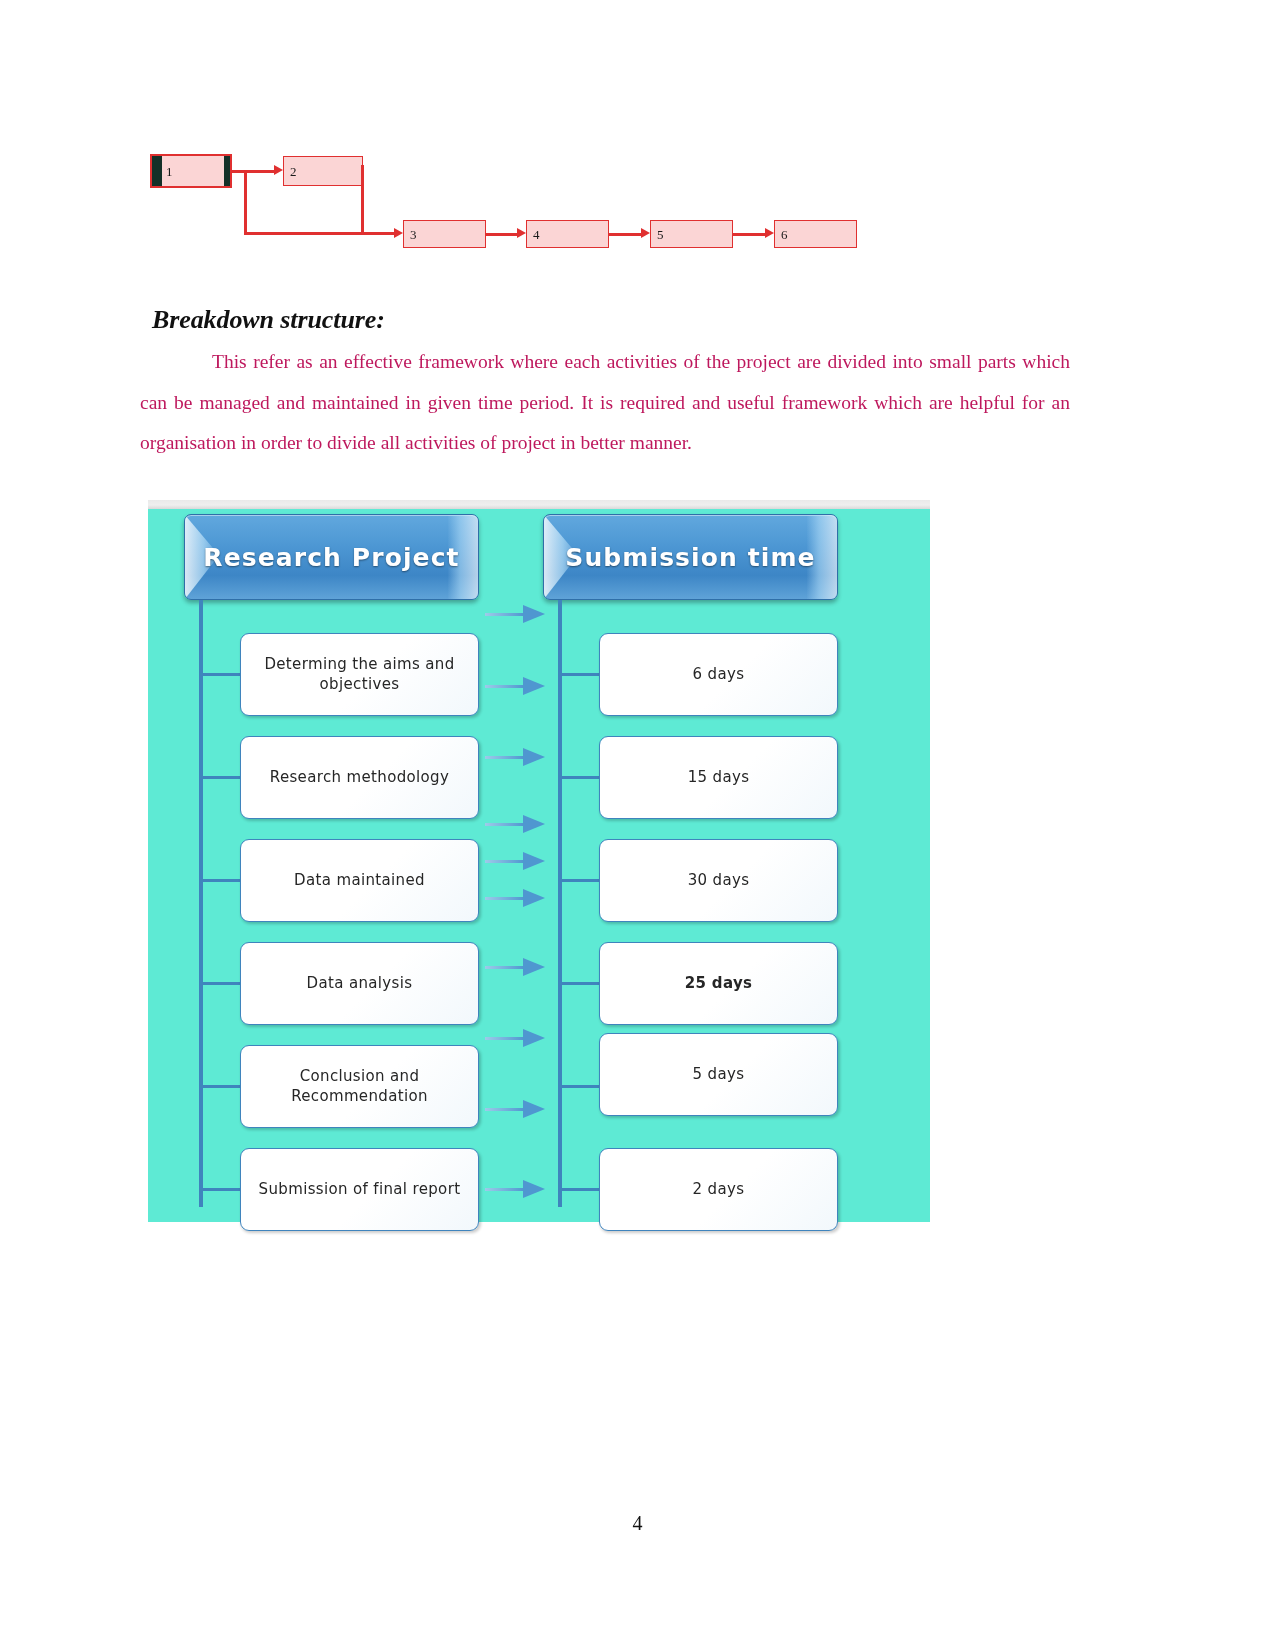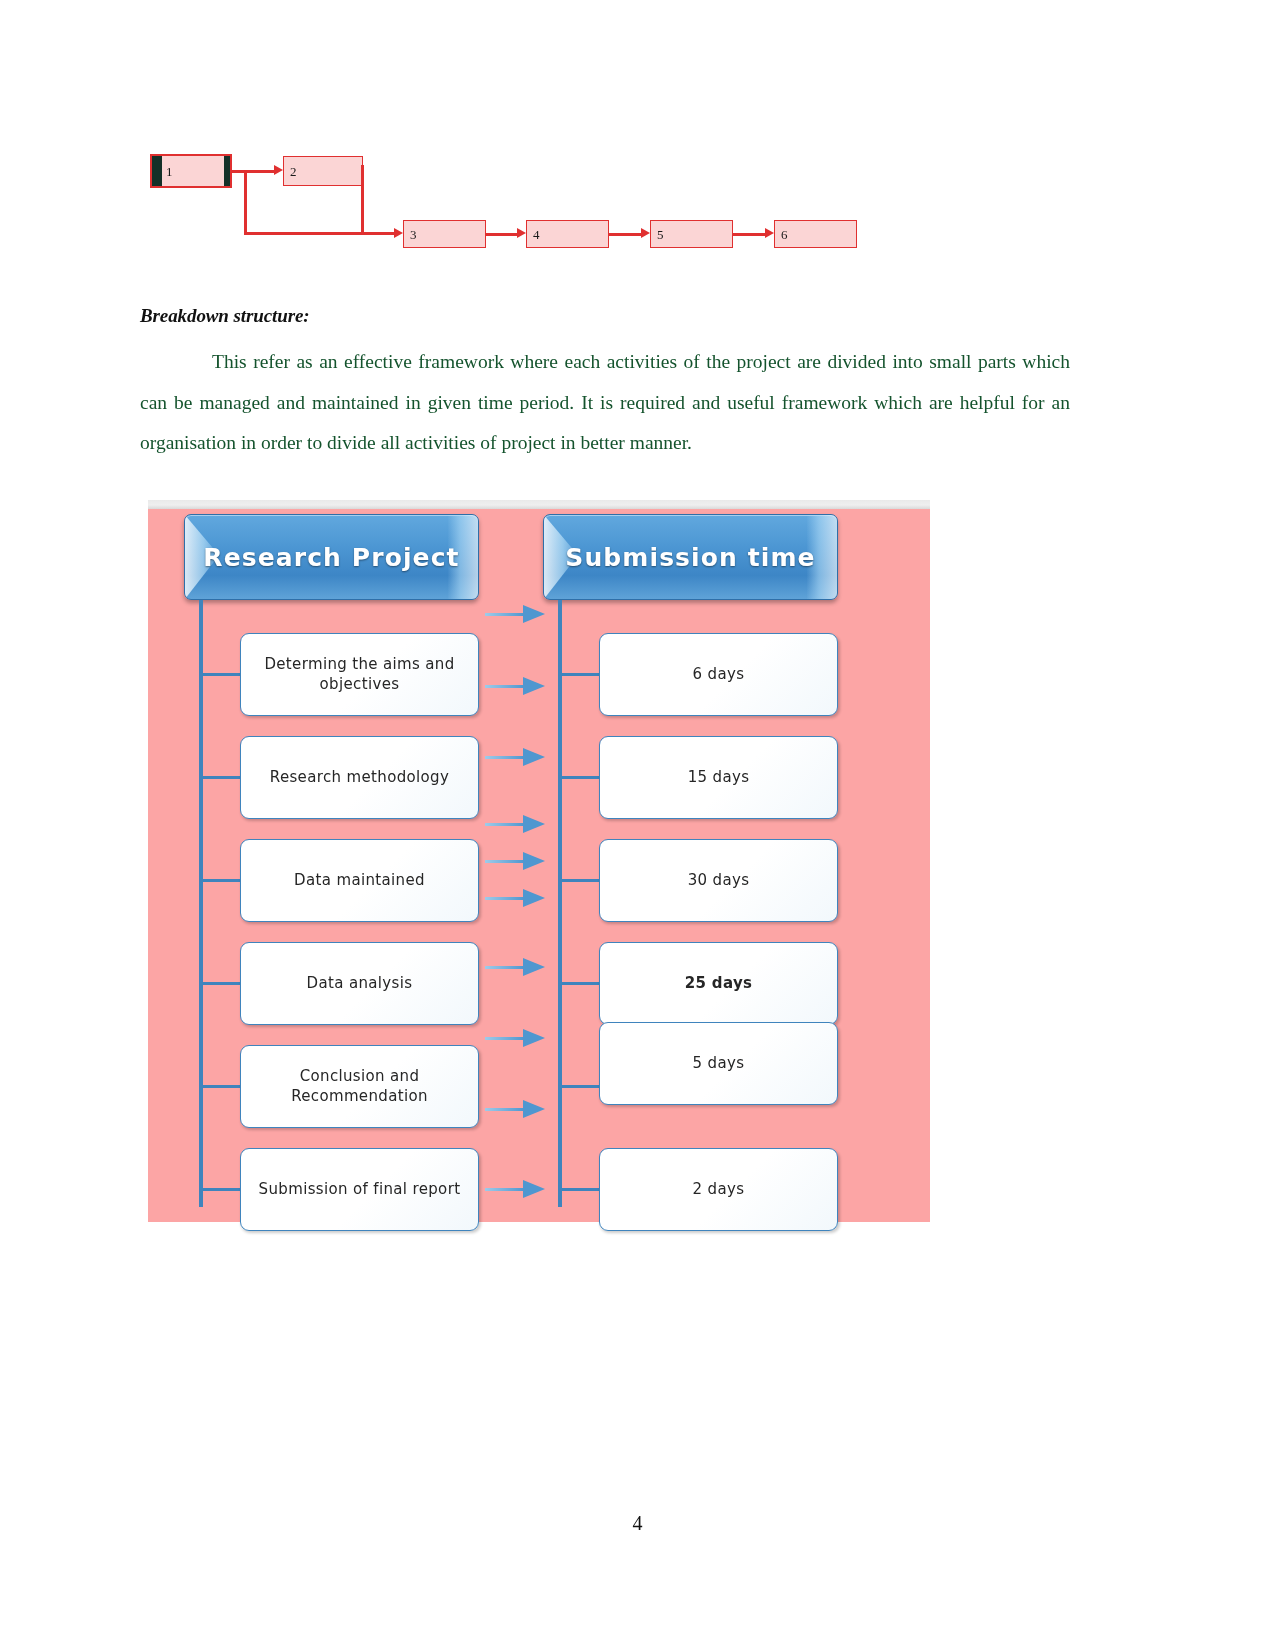--- a/index.html
+++ b/index.html
@@ -46,45 +46,45 @@
     position:absolute;
     width:0; height:0;
     border-top:5.5px solid transparent;
     border-bottom:5.5px solid transparent;
     border-left:9px solid #e03030;
   }
 
   
   #heading-breakdown {
     position:absolute;
-    left:140px; top:305px;
+    left:152px; top:305px;
     font-weight:bold;
     font-style:italic;
-    font-size:19px;
+    font-size:26px;
     color:#111;
     letter-spacing:-0.1px;
   }
   #para-breakdown {
     position:absolute;
     left:140px; top:342px;
     width:930px;
     font-size:19.5px;
     line-height:40.5px;
-    color:#14532d;
+    color:#be185d;
     text-align:justify;
     text-indent:72px;
     text-justify:inter-word;
   }
 
   
   #wbs {
     position:absolute;
     left:148px; top:500px;
     width:782px; height:722px;
-    background:#fca5a5;
+    background:#5eead4;
   }
   #wbs-topstrip {
     position:absolute;
     left:0; top:0;
     width:782px; height:9px;
     background:linear-gradient(to bottom,#e9e9e9 0%, #efefef 55%, #d9d9d9 100%);
   }
 
   .wbs-col { position:absolute; top:14px; }
   .wbs-col.left  { left:36px;  width:295px; }
@@ -322,21 +322,21 @@
     <div class="wbs-item" style="top:325px;">
       <span class="itext">30 days</span>
     </div>
 
     <div class="wbs-stub" style="top:468px;"></div>
     <div class="wbs-item" style="top:428px;font-weight:bold;">
       <span class="itext">25 days</span>
     </div>
 
     <div class="wbs-stub" style="top:571px;"></div>
-    <div class="wbs-item" style="top:508px;">
+    <div class="wbs-item" style="top:519px;">
       <span class="itext">5 days</span>
     </div>
 
     <div class="wbs-stub" style="top:674px;"></div>
     <div class="wbs-item" style="top:634px;">
       <span class="itext">2 days</span>
     </div>
   </div>
 
   <div class="wbs-arrow" style="left:337px; top:105px;">

